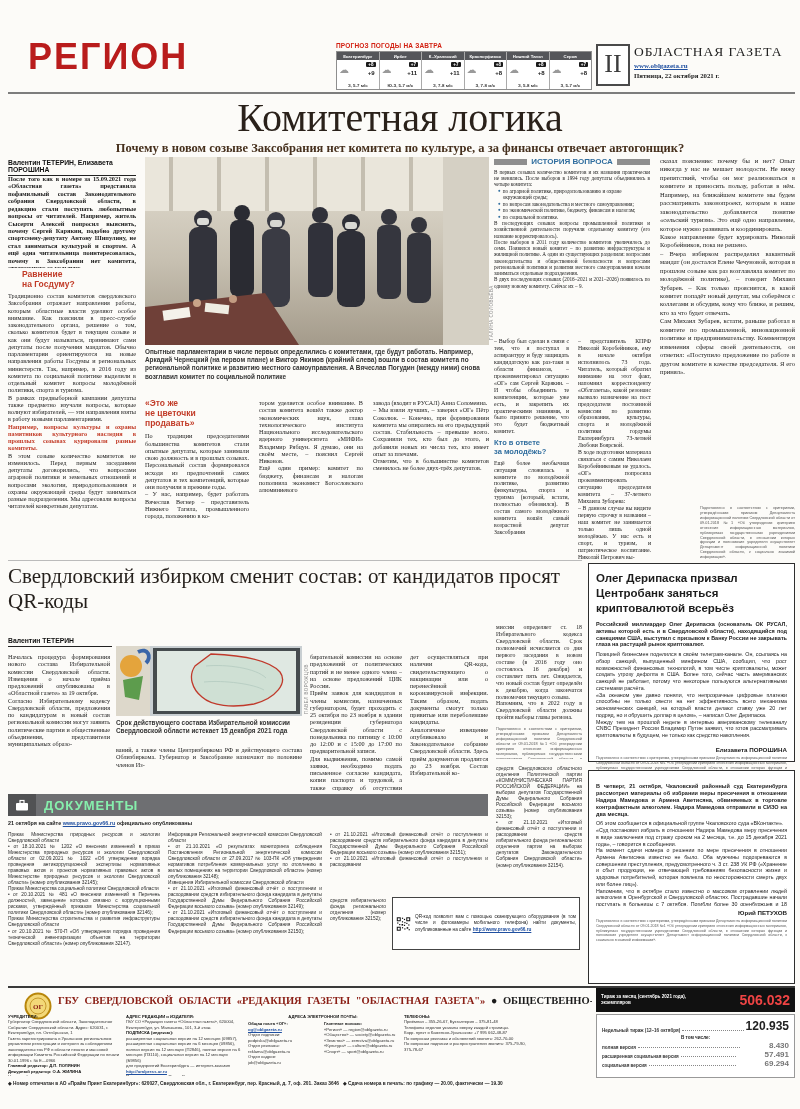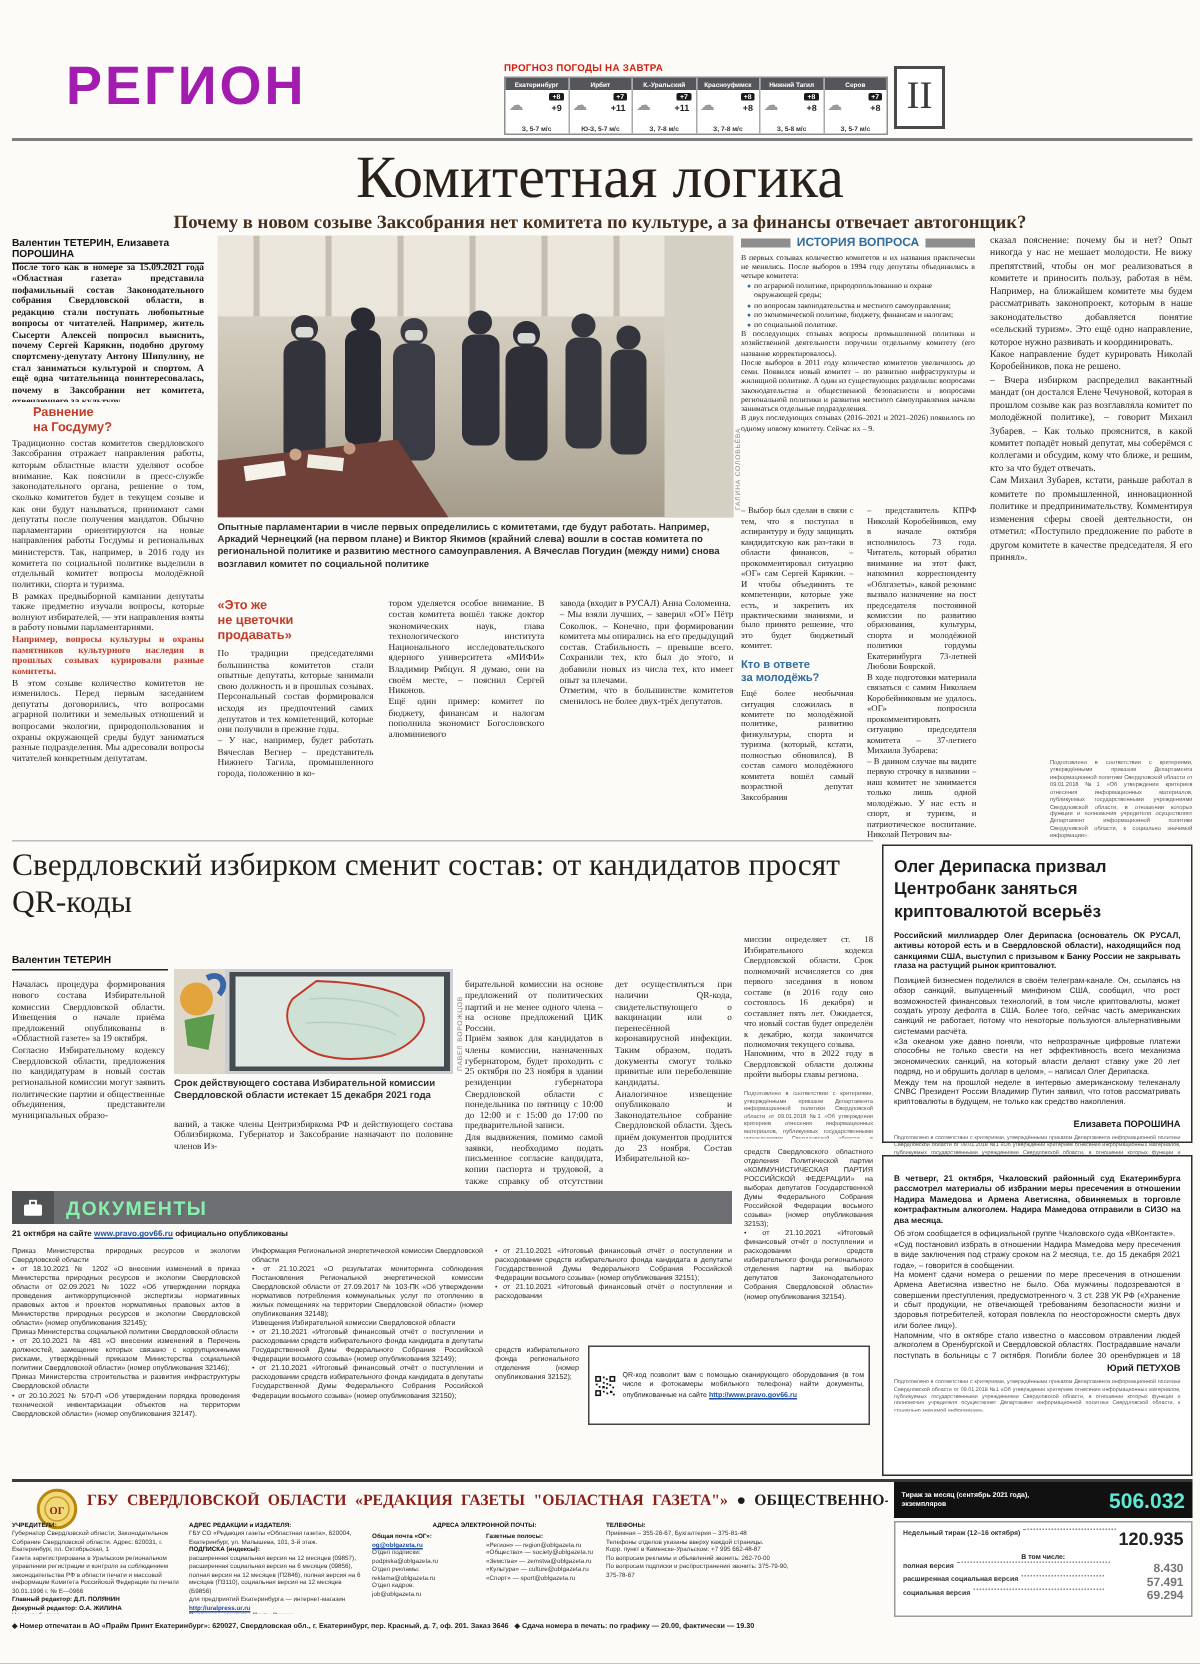--- a/index.html
+++ b/index.html
@@ -3,21 +3,21 @@
 <meta charset="utf-8">
 <style>
   html,body{margin:0;padding:0;background:#9a9a9a;}
   .page{position:relative;width:800px;height:1109px;margin:0 auto;background:#fcfbf8;
         font-family:"Liberation Serif",serif;color:#1b1b1b;overflow:hidden;}
   .abs{position:absolute;}
   .tcol{position:absolute;overflow:hidden;text-align:justify;white-space:pre-line;}
   .link{color:#1f4fa0;text-decoration:underline;font-weight:bold;cursor:pointer;}
   
   .region-title{left:28px;top:36px;font-family:"Liberation Sans",sans-serif;font-weight:bold;
-    font-size:36px;color:#a21caf;letter-spacing:2px;margin-left:16px;}
+    font-size:36px;color:#b91c1c;letter-spacing:2px;}
   .editor{left:188px;top:47px;width:152px;font-size:8px;line-height:1.45;font-weight:bold;}
   .weather{left:336px;top:42px;width:256px;font-family:"Liberation Sans",sans-serif;}
   .weather-title{color:#d21f10;font-weight:bold;font-size:6.5px;margin-bottom:2px;letter-spacing:.2px;}
   .wtable{display:flex;border:1px solid #8e8e8e;background:#fff;}
   .wcell{width:42px;border-right:1px solid #aaa;text-align:center;}
   .wcell:last-child{border-right:none;}
   .whead{background:#55565a;color:#fff;font-size:4.3px;font-weight:bold;padding:1.5px 0;
     white-space:nowrap;overflow:hidden;}
   .wbody{padding:1px 1px 2px;position:relative;height:26px;}
   .wcloud{position:absolute;left:2px;top:4px;font-size:10px;color:#9a9a9a;}
@@ -87,25 +87,25 @@
   .fmast{left:58px;top:995px;width:534px;font-weight:bold;font-size:10.5px;color:#8b2017;
     word-spacing:3px;white-space:nowrap;overflow:hidden;}
   .fmast .blk{color:#1b1b1b;}
   .fcol{position:absolute;font-family:"Liberation Sans",sans-serif;font-size:4.2px;
     line-height:1.3;color:#333;overflow:hidden;white-space:pre-line;}
   .fcol .hd{font-weight:bold;color:#111;}
   .tirazblack{left:596px;top:988px;width:199px;height:24px;background:#111;display:flex;
     align-items:center;box-sizing:border-box;padding:2px 5px;}
   .tb-label{color:#fff;font-family:"Liberation Sans",sans-serif;font-size:4.6px;line-height:1.25;
     font-weight:bold;width:110px;}
-  .tb-value{color:#5eead4;font-family:"Liberation Sans",sans-serif;font-weight:bold;font-size:14px;
+  .tb-value{color:#ef4444;font-family:"Liberation Sans",sans-serif;font-weight:bold;font-size:14px;
     flex:1;text-align:right;}
   .tirazwhite{left:596px;top:1014px;width:199px;height:64px;border:1px solid #999;background:#fff;
     box-sizing:border-box;padding:4px 5px;font-family:"Liberation Sans",sans-serif;}
-  .tw-row{display:flex;align-items:flex-start;}
+  .tw-row{display:flex;align-items:flex-end;}
   .tw-label{font-size:4.6px;font-weight:bold;color:#333;line-height:1.2;}
   .tw-dots{flex:1;border-bottom:1px dotted #888;margin:0 2px 2px;}
   .tw-big{font-size:12px;font-weight:bold;color:#222;}
   .tw-incl{text-align:center;font-size:4.6px;font-weight:bold;margin:2px 0 1px;}
   .tw-val{font-size:8px;font-weight:bold;color:#777;padding-left:27px;}
   .fbottom{left:8px;top:1081px;width:787px;font-family:"Liberation Sans",sans-serif;
     font-size:4.8px;font-weight:bold;color:#222;white-space:nowrap;overflow:hidden;}
 </style>
 </head>
 <body>
@@ -170,20 +170,25 @@
             <span class="wnight">+7</span>
             <span class="wday">+8</span>
             <span class="wwind">З, 5-7 м/с</span>
           </div>
       </div>
     </div>
   </div>
 
   <div class="abs pagenum">II</div>
 
+  <div class="abs brand">
+    <div class="brand-name">ОБЛАСТНАЯ ГАЗЕТА</div>
+    <div class="brand-site"><span class="link">www.oblgazeta.ru</span></div>
+    <div class="brand-date">Пятница, 22 октября 2021 г.</div>
+  </div>
 
   <div class="rule" style="left:8px;top:92px;width:787px;height:2px;"></div>
 
   <div class="abs h1">Комитетная логика</div>
   <div class="abs subtitle">Почему в новом созыве Заксобрания нет комитета по культуре, а за финансы отвечает автогонщик?</div>
 
   <div class="byline" style="left:8px;top:159px;width:128px;">Валентин ТЕТЕРИН, Елизавета ПОРОШИНА</div>
   <div class="tcol lede" style="left:8px;top:175px;width:128px;height:93px;">После того как в номере за 15.09.2021 года «Областная газета» представила пофамильный состав Законодательного собрания Свердловской области, в редакцию стали поступать любопытные вопросы от читателей. Например, житель Сысерти Алексей попросил выяснить, почему Сергей Карякин, подобно другому спортсмену-депутату Антону Шипулину, не стал заниматься культурой и спортом. А ещё одна читательница поинтересовалась, почему в Заксобрании нет комитета, отвечающего за культуру.</div>
   <div class="redhead" style="left:22px;top:270px;width:114px;white-space:pre-line;">Равнение
 на Госдуму?</div>

